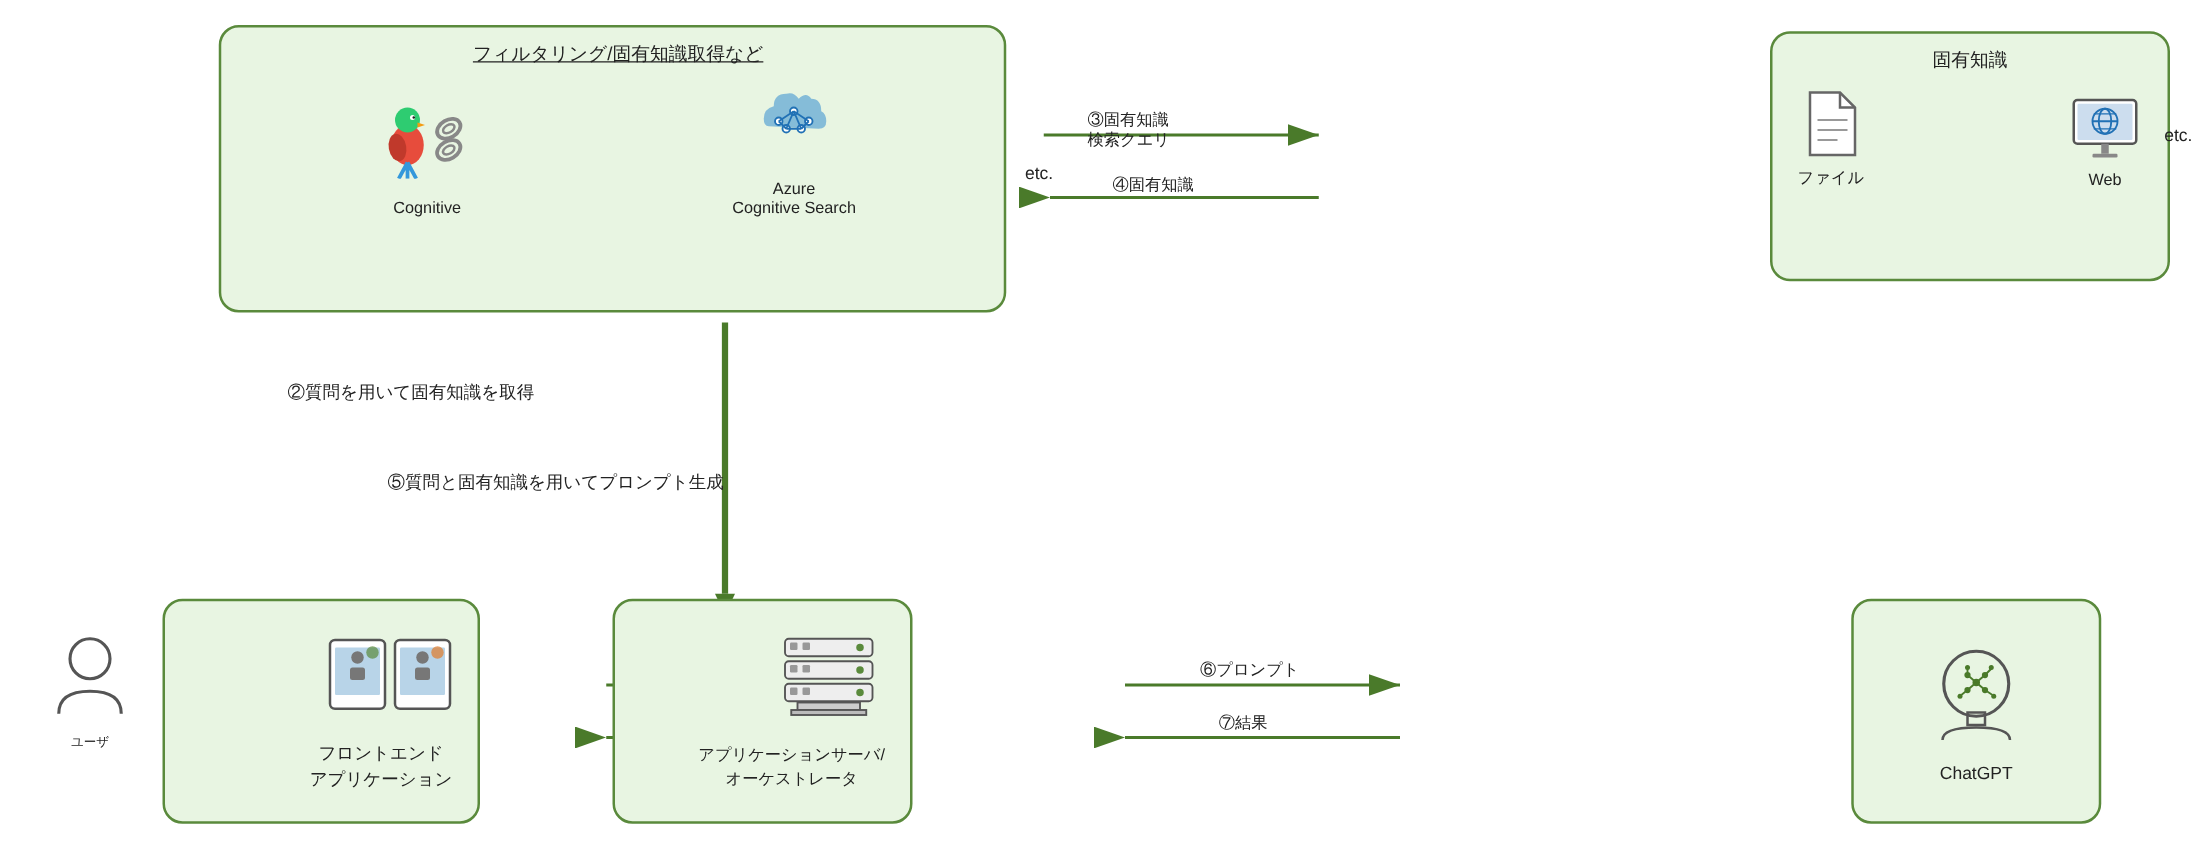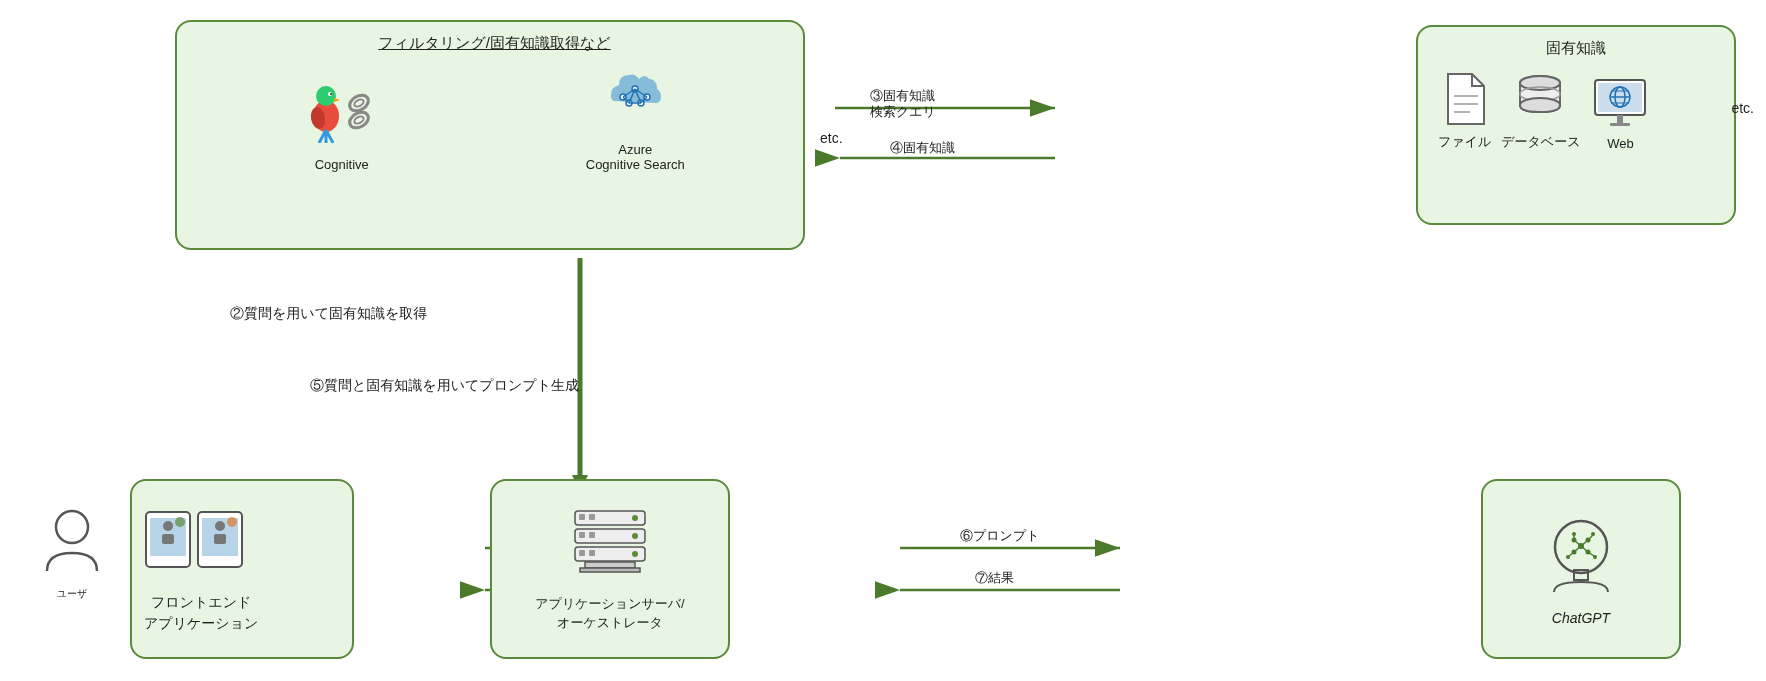--- a/index.html
+++ b/index.html
@@ -76,21 +76,21 @@
 
     .knowledge-box-title {
       font-size: 15px;
       text-align: center;
       margin-bottom: 14px;
       color: #222;
     }
 
     .knowledge-tools {
       display: flex;
-      justify-content: flex-start;
+      justify-content: space-between;
       align-items: flex-end;
       gap: 10px;
     }
 
     
     .arrows-svg {
       position: absolute;
       top: 0;
       left: 0;
       width: 1766px;
@@ -221,31 +221,20 @@
         <svg width="50" height="55" viewBox="0 0 50 55">
           <path d="M8 2 L32 2 L44 14 L44 52 L8 52 Z" fill="#fff" stroke="#666" stroke-width="2"></path>
           <path d="M32 2 L32 14 L44 14" fill="none" stroke="#666" stroke-width="2"></path>
           <line x1="14" y1="24" x2="38" y2="24" stroke="#999" stroke-width="1.5"></line>
           <line x1="14" y1="32" x2="38" y2="32" stroke="#999" stroke-width="1.5"></line>
           <line x1="14" y1="40" x2="30" y2="40" stroke="#999" stroke-width="1.5"></line>
         </svg>
         <span>ファイル</span>
       </div>
 
-      <div class="tool-item">
-        <svg width="55" height="55" viewBox="0 0 55 55">
-          <ellipse cx="27" cy="11" rx="20" ry="7" fill="#ddd" stroke="#666" stroke-width="2"></ellipse>
-          <path d="M7 11 L7 33 Q7 40 27 40 Q47 40 47 33 L47 11" fill="#eee" stroke="#666" stroke-width="2"></path>
-          <ellipse cx="27" cy="11" rx="20" ry="7" fill="#ddd" stroke="#666" stroke-width="2"></ellipse>
-          <ellipse cx="27" cy="22" rx="20" ry="7" fill="none" stroke="#999" stroke-width="1.5"></ellipse>
-          <ellipse cx="27" cy="33" rx="20" ry="7" fill="#ddd" stroke="#666" stroke-width="2"></ellipse>
-          <path d="M7 33 Q7 40 27 40 Q47 40 47 33" fill="#ddd" stroke="#666" stroke-width="2"></path>
-        </svg>
-        <span>データベース</span>
-      </div>
 
       <div class="tool-item">
         <svg width="60" height="55" viewBox="0 0 60 55">
 
           <rect x="5" y="5" width="50" height="35" rx="3" fill="#fff" stroke="#555" stroke-width="2"></rect>
 
           <rect x="8" y="8" width="44" height="29" fill="#cde" rx="1"></rect>
 
           <circle cx="30" cy="22" r="10" fill="none" stroke="#2171b5" stroke-width="1.5"></circle>
           <ellipse cx="30" cy="22" rx="5" ry="10" fill="none" stroke="#2171b5" stroke-width="1.5"></ellipse>
@@ -265,42 +254,42 @@
   <div style="position:absolute; top:100px; right:12px; font-size:14px; color:#222;">etc.</div>
 
   <div style="position:absolute; bottom:80px; left:42px; display:flex; flex-direction:column; align-items:center; gap:8px;">
     <svg width="60" height="70" viewBox="0 0 60 70">
       <circle cx="30" cy="18" r="16" fill="none" stroke="#555" stroke-width="2.5"></circle>
       <path d="M5 62 Q5 44 30 44 Q55 44 55 62" fill="none" stroke="#555" stroke-width="2.5"></path>
     </svg>
     <span style="font-size:10px; color:#222;">ユーザ</span>
   </div>
 
-  <div class="green-box" style="position:absolute; bottom:22px; left:130px; width:224px; min-height:180px; display:flex; flex-direction:column; align-items:flex-start; justify-content:center; gap:8px;padding-left:12px;">
+  <div class="green-box" style="position:absolute; bottom:22px; left:130px; width:254px; min-height:180px; display:flex; flex-direction:column; align-items:flex-end; justify-content:center; gap:8px;padding-left:12px;">
     <svg width="100" height="80" viewBox="0 0 100 80">
 
       <rect x="2" y="8" width="44" height="55" rx="4" fill="#fff" stroke="#555" stroke-width="2"></rect>
       <rect x="6" y="14" width="36" height="38" fill="#b8d4e8" rx="1"></rect>
 
       <circle cx="24" cy="22" r="5" fill="#777"></circle>
       <rect x="18" y="30" width="12" height="10" fill="#777" rx="2"></rect>
 
       <circle cx="36" cy="18" r="5" fill="#5a8a3c" opacity="0.7"></circle>
 
       <rect x="54" y="8" width="44" height="55" rx="4" fill="#fff" stroke="#555" stroke-width="2"></rect>
       <rect x="58" y="14" width="36" height="38" fill="#b8d4e8" rx="1"></rect>
 
       <circle cx="76" cy="22" r="5" fill="#777"></circle>
       <rect x="70" y="30" width="12" height="10" fill="#777" rx="2"></rect>
       <circle cx="88" cy="18" r="5" fill="#e07a2a" opacity="0.7"></circle>
     </svg>
     <span style="font-size:14px; color:#222; text-align:center; line-height:1.5;">フロントエンド<br>アプリケーション</span>
   </div>
 
-  <div class="green-box" style="position:absolute; bottom:22px; left:490px; width:240px; min-height:180px; display:flex; flex-direction:column; align-items:center; justify-content:center; gap:8px;">
+  <div class="green-box" style="position:absolute; bottom:22px; left:490px; width:240px; min-height:180px; display:flex; flex-direction:column; align-items:flex-end; justify-content:center; gap:8px;">
     <svg width="90" height="80" viewBox="0 0 90 80">
 
       <rect x="10" y="5" width="70" height="14" rx="3" fill="#eee" stroke="#555" stroke-width="1.5"></rect>
       <rect x="14" y="8" width="6" height="6" rx="1" fill="#999"></rect>
       <rect x="24" y="8" width="6" height="6" rx="1" fill="#999"></rect>
       <circle cx="70" cy="12" r="3" fill="#5a8a3c"></circle>
       <rect x="10" y="23" width="70" height="14" rx="3" fill="#eee" stroke="#555" stroke-width="1.5"></rect>
       <rect x="14" y="26" width="6" height="6" rx="1" fill="#999"></rect>
       <rect x="24" y="26" width="6" height="6" rx="1" fill="#999"></rect>
       <circle cx="70" cy="30" r="3" fill="#5a8a3c"></circle>
@@ -308,21 +297,21 @@
       <rect x="14" y="44" width="6" height="6" rx="1" fill="#999"></rect>
       <rect x="24" y="44" width="6" height="6" rx="1" fill="#999"></rect>
       <circle cx="70" cy="48" r="3" fill="#5a8a3c"></circle>
 
       <rect x="20" y="56" width="50" height="6" fill="#ccc" stroke="#555" stroke-width="1.5"></rect>
       <rect x="15" y="62" width="60" height="4" fill="#bbb" stroke="#555" stroke-width="1.5"></rect>
     </svg>
     <span style="font-size:13px; color:#222; text-align:center; line-height:1.5;">アプリケーションサーバ/<br>オーケストレータ</span>
   </div>
 
-  <div class="green-box" style="position:absolute; bottom:22px; right:85px; width:200px; min-height:180px; display:flex; flex-direction:column; align-items:center; justify-content:center; gap:8px;font-style:italic;">
+  <div class="green-box" style="position:absolute; bottom:22px; right:85px; width:200px; min-height:180px; display:flex; flex-direction:column; align-items:center; justify-content:center; gap:8px;">
     <svg width="90" height="90" viewBox="0 0 90 90">
 
       <circle cx="45" cy="35" r="26" fill="none" stroke="#555" stroke-width="2.5"></circle>
 
       <rect x="38" y="58" width="14" height="10" fill="none" stroke="#555" stroke-width="2"></rect>
 
       <path d="M18 80 Q18 70 45 70 Q72 70 72 80" fill="none" stroke="#555" stroke-width="2"></path>
 
       <circle cx="38" cy="28" r="2.5" fill="#4a7a2a"></circle>
       <circle cx="52" cy="28" r="2.5" fill="#4a7a2a"></circle>

